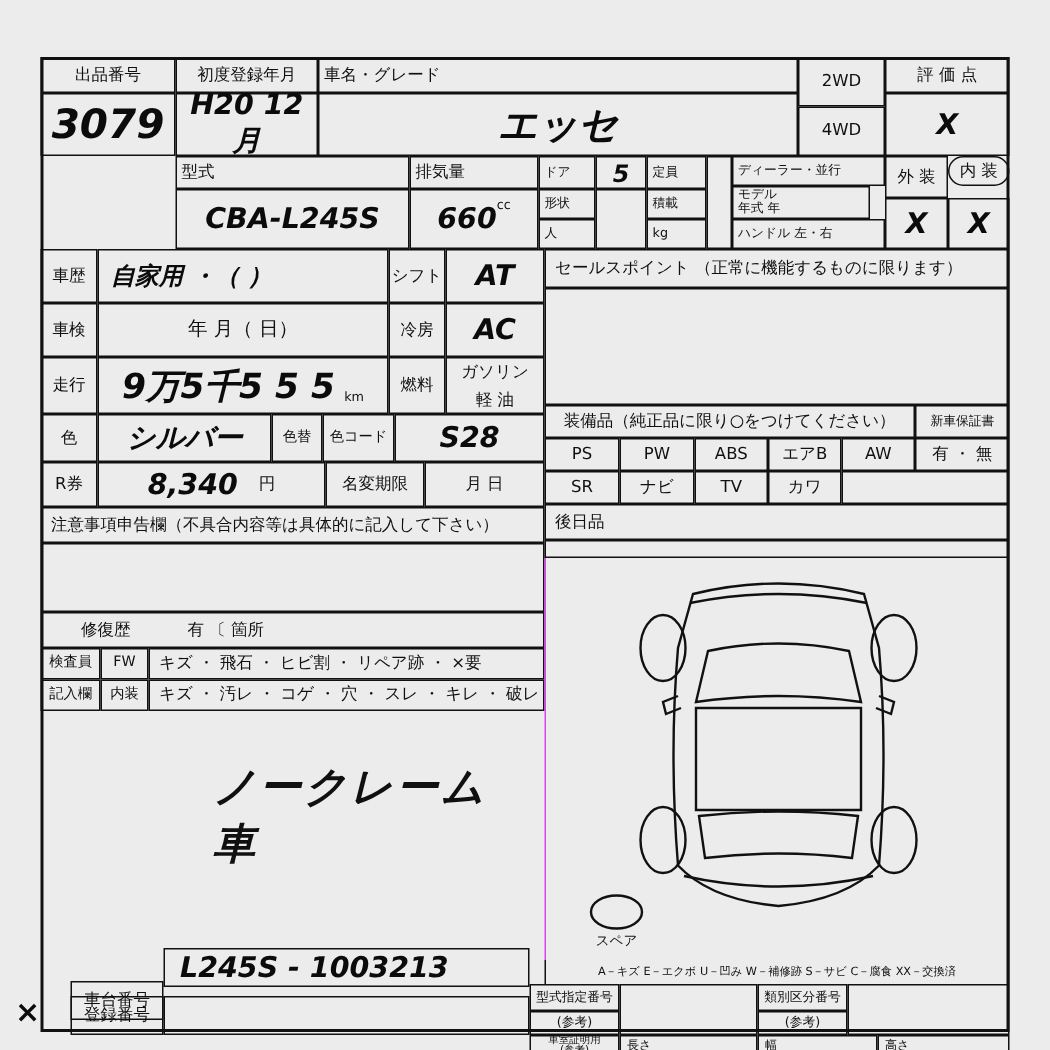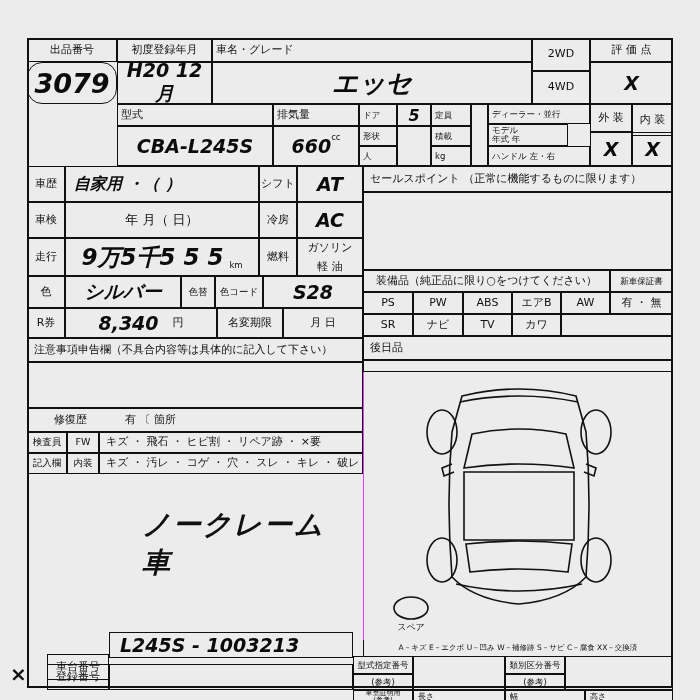--- a/index.html
+++ b/index.html
@@ -23,21 +23,21 @@
   .xmark{font-size:20px;font-weight:700;}
 </style>
 </head>
 <body>
 
 <div class="sheet">
 
   <div class="frame"></div>
 
   <div class="cell bd lbl ctr" style="left:27px;top:38px;width:90px;height:24px;">出品番号</div>
-  <div class="cell bd ctr" style="left:27px;top:62px;width:90px;height:42px;border-radius:15px;">
+  <div class="cell bd ctr" style="left:27px;top:62px;width:90px;height:42px;">
     <span class="hand big">3079</span>
   </div>
 
   <div class="cell bd lbl ctr" style="left:117px;top:38px;width:95px;height:24px;">初度登録年月</div>
   <div class="cell bd ctr" style="left:117px;top:62px;width:95px;height:42px;">
     <span class="hand hw">H20  12月</span>
   </div>
 
   <div class="cell bd lbl lft pad2" style="left:212px;top:38px;width:320px;height:24px;">車名・グレード</div>
   <div class="cell bd ctr" style="left:212px;top:62px;width:320px;height:42px;">
@@ -73,26 +73,26 @@
     <span class="hand hw2">5</span>
   </div>
   <div class="cell bd" style="left:397px;top:126px;width:34px;height:40px;"></div>
 
   <div class="cell bd lbl8 lft pad2" style="left:431px;top:104px;width:40px;height:22px;">定員</div>
   <div class="cell bd lbl8 lft pad2" style="left:431px;top:126px;width:40px;height:20px;">積載</div>
   <div class="cell bd lbl8 lft pad2" style="left:431px;top:146px;width:40px;height:20px;">kg</div>
   <div class="cell bd" style="left:471px;top:104px;width:17px;height:62px;"></div>
 
   <div class="cell bd lbl8 lft pad2" style="left:488px;top:104px;width:102px;height:20px;">ディーラー・並行</div>
-  <div class="cell bd lbl8 lft pad2" style="left:488px;top:124px;width:80px;height:22px;white-space:pre-line;">モデル
+  <div class="cell bd lbl8 lft pad2" style="left:488px;top:124px;width:92px;height:22px;white-space:pre-line;">モデル
 年式       年</div>
   <div class="cell bd lbl8 lft pad2" style="left:488px;top:146px;width:102px;height:20px;">ハンドル 左・右</div>
 
   <div class="cell bd lbl ctr" style="left:590px;top:104px;width:42px;height:28px;">外 装</div>
-  <div class="cell bd lbl ctr" style="left:632px;top:104px;width:41px;height:32px;">内 装</div>
+  <div class="cell bd lbl ctr" style="left:632px;top:104px;width:41px;height:20px;border-radius:12px;">内 装</div>
   <div class="cell bd ctr" style="left:590px;top:132px;width:42px;height:34px;">
     <span class="hand hw">X</span>
   </div>
   <div class="cell bd ctr" style="left:632px;top:132px;width:41px;height:34px;">
     <span class="hand hw">X</span>
   </div>
 
   <div class="cell bd lbl ctr" style="left:27px;top:166px;width:38px;height:36px;">車歴</div>
   <div class="cell bd lft" style="left:65px;top:166px;width:194px;height:36px;padding-left:8px;">
     <span class="hand hw2">自家用 ・（          ）</span>

